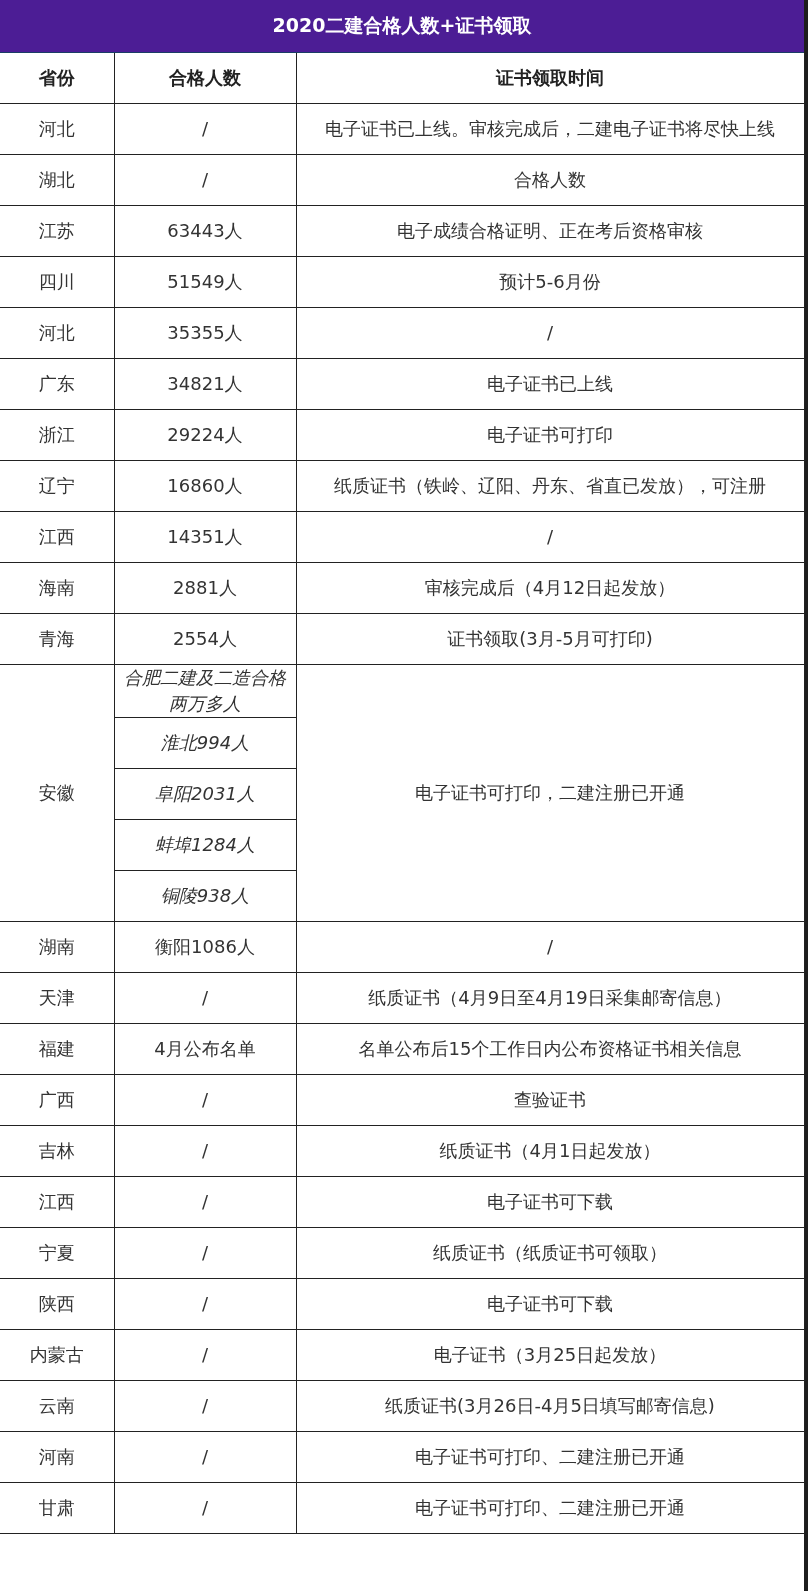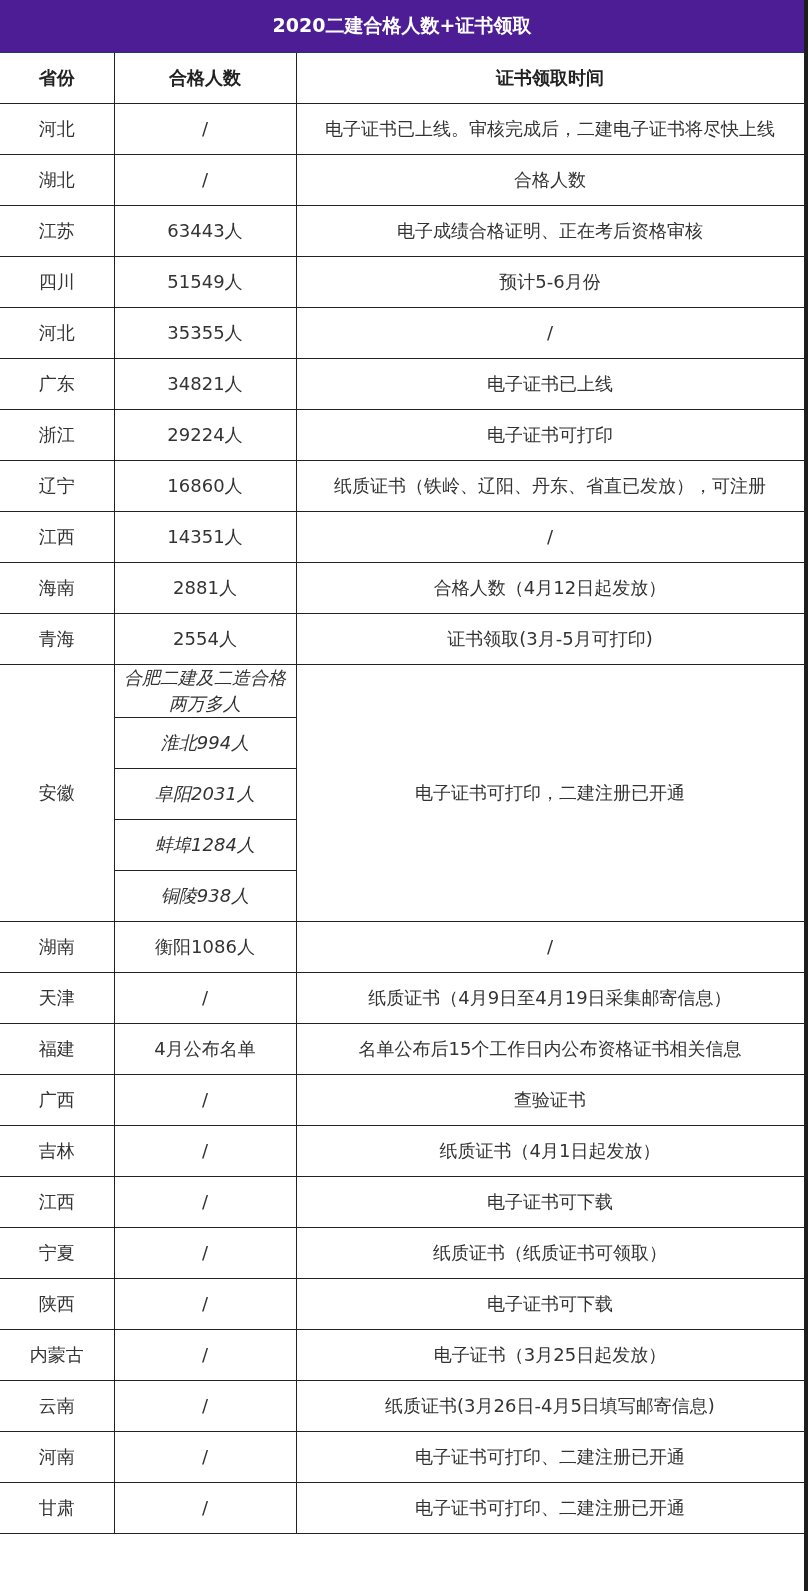--- a/index.html
+++ b/index.html
@@ -78,21 +78,21 @@
           <td class="wrap">纸质证书（铁岭、辽阳、丹东、省直已发放），可注册</td>
         </tr>
       <tr>
           <td>江西</td>
           <td>14351人</td>
           <td>/</td>
         </tr>
       <tr>
           <td>海南</td>
           <td>2881人</td>
-          <td>合格人数（4月12日起发放）</td>
+          <td>审核完成后（4月12日起发放）</td>
         </tr>
       <tr>
           <td>青海</td>
           <td>2554人</td>
           <td>证书领取(3月-5月可打印)</td>
         </tr>
 
       <tr>
         <td rowspan="5">安徽</td>
         <td class="sub wrap">合肥二建及二造合格两万多人</td>

